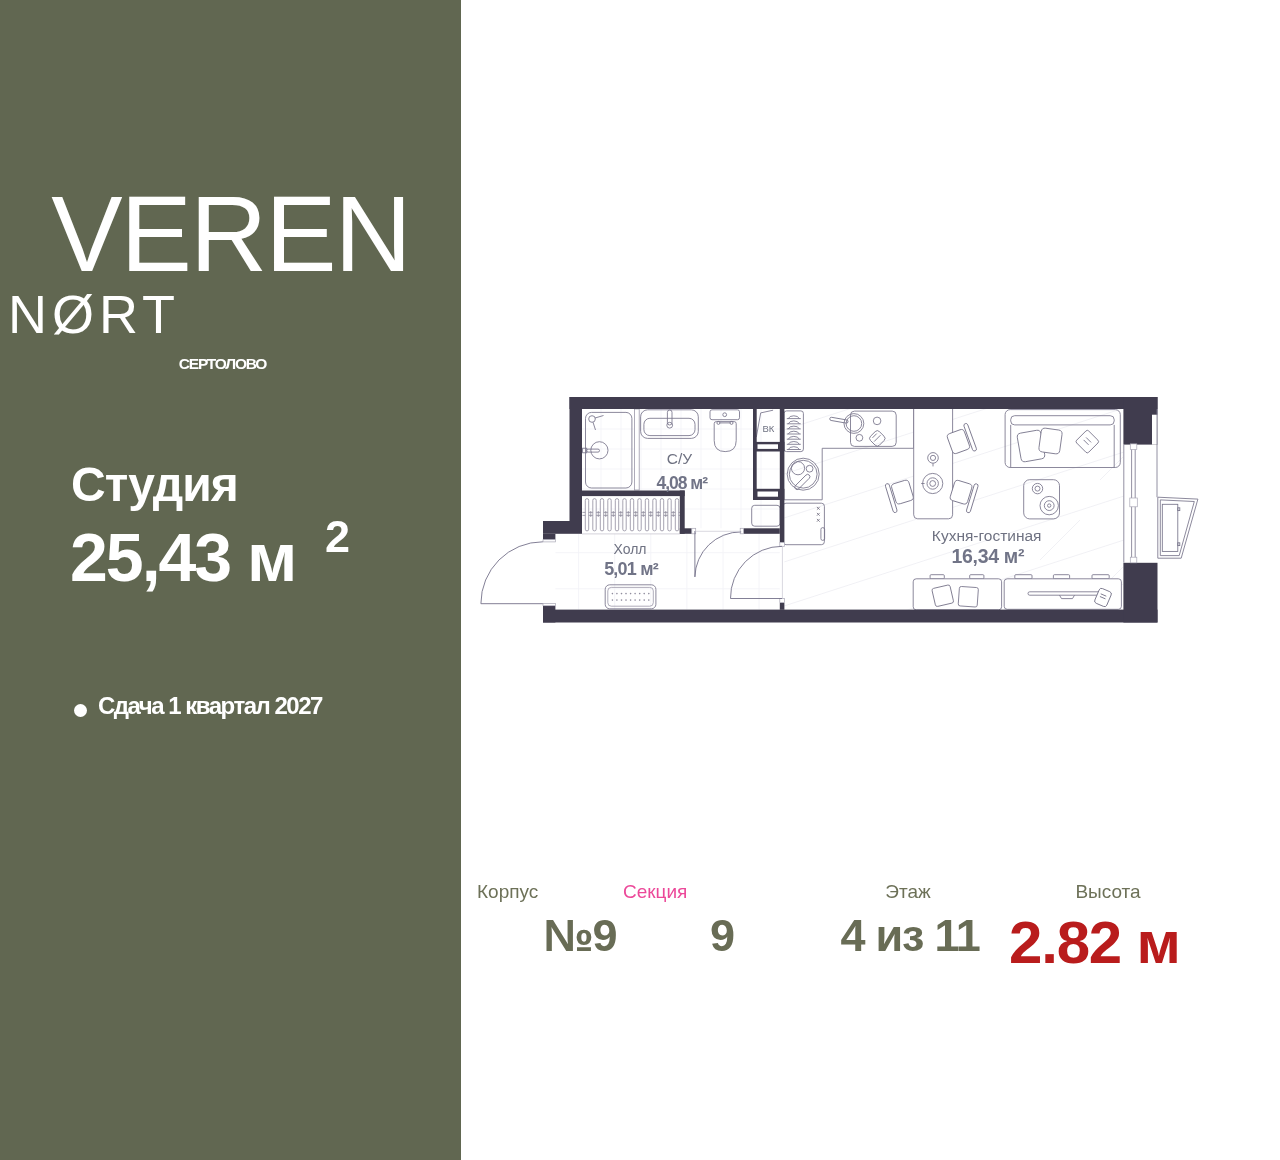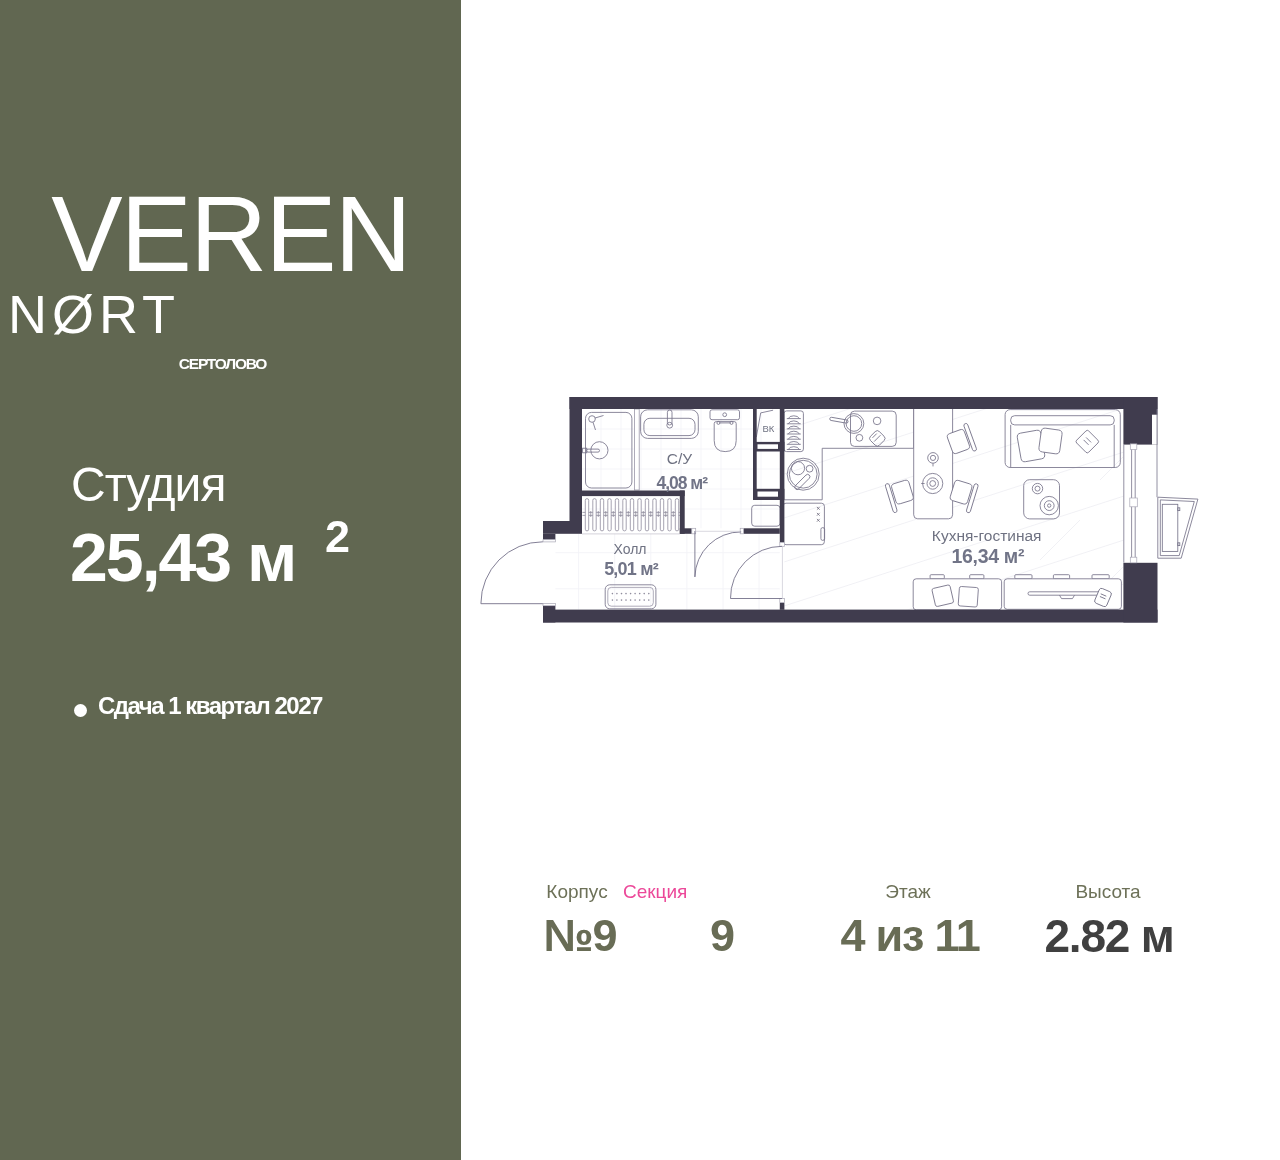--- a/index.html
+++ b/index.html
@@ -11,45 +11,45 @@
 <body>
 
 <div class="abs" style="left:0;top:0;width:461px;height:1160px;background:#616751"></div>
 
 <div class="abs" style="left:0;top:180.7px;width:461px;text-align:center;font-size:107px;line-height:1;letter-spacing:-2px;color:#fff;font-weight:400">VEREN</div>
 
 <div class="abs" style="left:8px;top:286.5px;width:461px;text-align:left;font-size:54px;line-height:1;letter-spacing:5px;color:#fff;font-weight:400">NØRT</div>
 
 <div class="abs" style="left:-8px;top:355.8px;width:461px;text-align:center;font-size:15.5px;line-height:1;letter-spacing:-1.2px;color:#fff;font-weight:700">СЕРТОЛОВО</div>
 
-<div class="abs" style="left:71px;top:460.7px;font-size:48px;line-height:1;letter-spacing:-1px;color:#fff;font-weight:400">Студия</div>
+<div class="abs" style="left:71px;top:460.7px;font-size:48px;line-height:1;letter-spacing:-1px;color:#fff;font-weight:700">Студия</div>
 
 <div class="abs" style="left:70px;top:523.4px;font-size:68px;line-height:1;letter-spacing:-2px;color:#fff;font-weight:700">25,43 м</div>
 
 <div class="abs" style="left:325px;top:514px;font-size:45px;line-height:1;color:#fff;font-weight:700">2</div>
 
 <div class="abs" style="left:73.5px;top:703.7px;width:13.2px;height:13.2px;border-radius:50%;background:#fff"></div>
 
 <div class="abs" style="left:98px;top:693.7px;font-size:24px;line-height:1;letter-spacing:-1.5px;color:#fff;font-weight:700">Сдача 1 квартал 2027</div>
 
-<div class="abs" style="left:477px;top:881.7px;width:200px;text-align:center;font-size:19px;line-height:1;color:#6d7158">Корпус</div>
+<div class="abs" style="left:477px;top:881.7px;width:200px;text-align:left;font-size:19px;line-height:1;color:#6d7158">Корпус</div>
 
 <div class="abs" style="left:480px;top:912.9px;width:200px;text-align:center;font-size:45px;line-height:1;letter-spacing:-1.2px;color:#686c55;font-weight:700">№9</div>
 
 <div class="abs" style="left:623px;top:881.7px;width:200px;text-align:left;font-size:19px;line-height:1;color:#ec4899">Секция</div>
 
 <div class="abs" style="left:622px;top:912.9px;width:200px;text-align:center;font-size:45px;line-height:1;letter-spacing:-1.2px;color:#686c55;font-weight:700">9</div>
 
 <div class="abs" style="left:808px;top:881.7px;width:200px;text-align:center;font-size:19px;line-height:1;color:#6d7158">Этаж</div>
 
 <div class="abs" style="left:810px;top:912.9px;width:200px;text-align:center;font-size:45px;line-height:1;letter-spacing:-1.2px;color:#686c55;font-weight:700">4 из 11</div>
 
 <div class="abs" style="left:1008px;top:881.7px;width:200px;text-align:center;font-size:19px;line-height:1;color:#6d7158">Высота</div>
 
-<div class="abs" style="left:1009px;top:912.9px;width:200px;text-align:center;font-size:46px;line-height:1;letter-spacing:-1.2px;color:#404040;font-weight:700">2.82 м</div>
+<div class="abs" style="left:1009px;top:912.9px;width:200px;font-size:60px;line-height:1;letter-spacing:-1.2px;color:#b91c1c;font-weight:700">2.82 м</div>
 
 <svg class="abs" style="left:0;top:0" width="1280" height="1160" viewBox="0 0 1280 1160">
 <defs>
 <clipPath id="bathclip">
         <rect x="582" y="409" width="197.8" height="119.3"></rect>
       </clipPath>
 <clipPath id="hallclip">
         <rect x="555.4" y="533.8" width="224.4" height="75.8"></rect>
       </clipPath>
 <clipPath id="kitclip">

